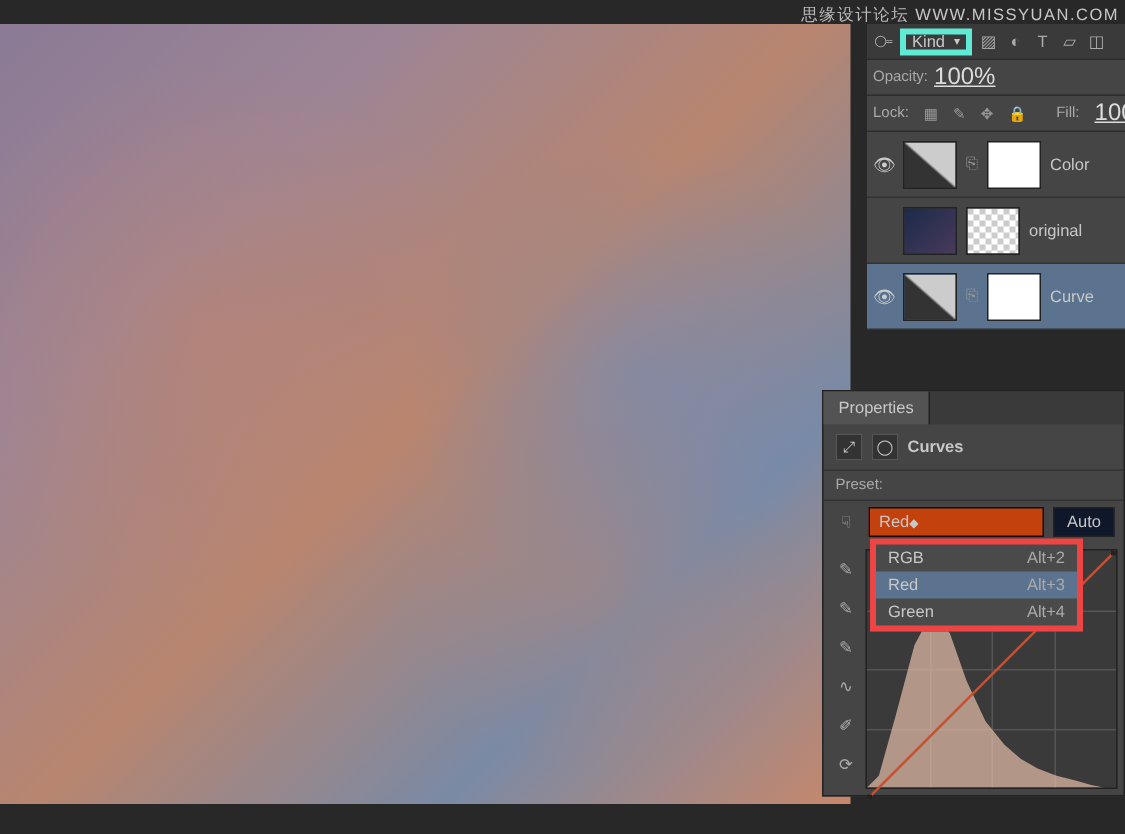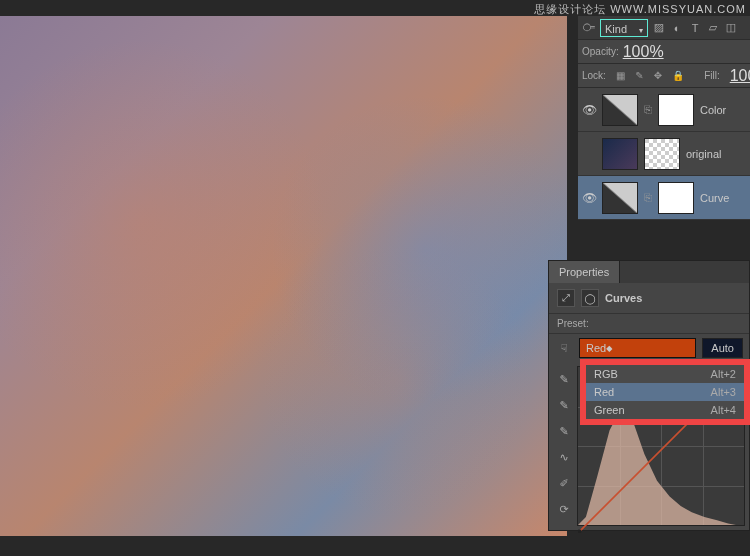--- a/index.html
+++ b/index.html
@@ -4,21 +4,21 @@
 <style>
 *{margin:0;padding:0;box-sizing:border-box;font-family:Tahoma,Arial,sans-serif;font-size:11px;color:#c8c8c8}
 body{background:#282828;width:750px;height:556px;overflow:hidden;position:relative}
 .canvas-area{position:absolute;left:0;top:16px;width:567px;height:520px;background:linear-gradient(135deg,#8b7a95 0%,#9d8595 25%,#b8856f 50%,#7a8aa5 75%,#c8876a 100%)}
 .canvas-area::before{content:"";position:absolute;inset:0;background:radial-gradient(circle at 25% 40%,rgba(200,130,100,.4),transparent 35%),radial-gradient(circle at 75% 45%,rgba(100,140,200,.4),transparent 30%),radial-gradient(circle at 70% 70%,rgba(200,130,100,.3),transparent 25%)}
 .watermark{position:absolute;top:2px;right:4px;color:#888;font-size:11px;letter-spacing:1px}
 .wm-cn{color:#bbb;font-weight:normal}
 .layers-panel{position:absolute;right:0;top:16px;width:172px;background:#454545}
 .panel-row{display:flex;align-items:center;height:24px;padding:0 4px;border-bottom:1px solid #2c2c2c;gap:4px}
 .filter-row{background:#3a3a3a}
-.kind-select{background:#3a3a3a;border:1px solid #5eead4;height:18px;padding:1px 4px;width:48px;display:flex;align-items:flex-end;justify-content:space-between}
+.kind-select{background:#3a3a3a;border:4px solid #5eead4;height:18px;padding:1px 4px;width:48px;display:flex;align-items:center;justify-content:space-between}
 .kind-select::after{content:"▾";font-size:8px}
 .icon{width:14px;height:14px;display:inline-flex;align-items:center;justify-content:center;color:#aaa;font-size:11px}
 .blend-select{background:#3a3a3a;border:1px solid #222;height:18px;padding:1px 6px;flex:1;display:flex;align-items:center;justify-content:space-between}
 .blend-select::after{content:"▾";font-size:8px}
 .label-sm{font-size:10px;color:#aaa}
 .val{font-size:16px;color:#ddd;text-decoration:underline}
 .lock-row{gap:10px}
 .lock-icon{width:12px;height:12px;display:inline-block;font-size:10px;color:#999}
 .layer-list{background:#454545}
 .layer-row{display:flex;align-items:center;height:44px;border-bottom:1px solid #333;padding:0 4px;gap:6px}
@@ -36,21 +36,21 @@
 .tab-active{background:#535353;padding:0 10px;height:100%;display:flex;align-items:center;border-right:1px solid #222}
 .props-header{display:flex;align-items:center;gap:6px;padding:6px 8px;border-bottom:1px solid #333}
 .props-header .icon-box{width:18px;height:18px;background:#333;border:1px solid #555;display:flex;align-items:center;justify-content:center;font-size:10px}
 .preset-row{display:flex;align-items:center;padding:4px 8px;gap:4px;border-bottom:1px solid #333}
 .preset-select{flex:1;background:#3a3a3a;border:1px solid #222;height:18px;padding:1px 6px;display:flex;align-items:center;justify-content:space-between}
 .preset-select::after{content:"▾";font-size:8px}
 .channel-row{display:flex;align-items:center;padding:4px 6px;gap:6px}
 .channel-select{flex:1;background:#c2410c;border:1px solid #111;height:20px;padding:2px 6px;display:flex;align-items:center;justify-content:flex-start;position:relative}
 .channel-select::after{content:"◆";font-size:8px}
 .auto-btn{background:#0f172a;border:1px solid #222;padding:2px 8px;height:20px}
-.dropdown{position:absolute;left:0;top:20px;width:170px;background:#4a4a4a;border:6px solid #ef4444;z-index:10}
+.dropdown{position:absolute;left:0;top:20px;width:142px;background:#4a4a4a;border:4px solid #ef4444;z-index:10}
 .dd-item{display:flex;justify-content:space-between;padding:3px 8px;font-size:11px}
 .dd-item.sel{background:#5b738f}
 .dd-item span:last-child{color:#aaa}
 .curves-area{display:flex;padding:4px}
 .tool-col{width:22px;display:flex;flex-direction:column;gap:8px;align-items:center;padding-top:4px}
 .tool-btn{width:18px;height:18px;display:flex;align-items:center;justify-content:center;color:#aaa}
 .curve-graph{flex:1;height:160px;background:#3a3a3a;border:1px solid #222;position:relative;margin-left:2px}
 .grid-line{position:absolute;background:#555}
 .grid-line.v{width:1px;height:100%}
 .grid-line.h{height:1px;width:100%}

